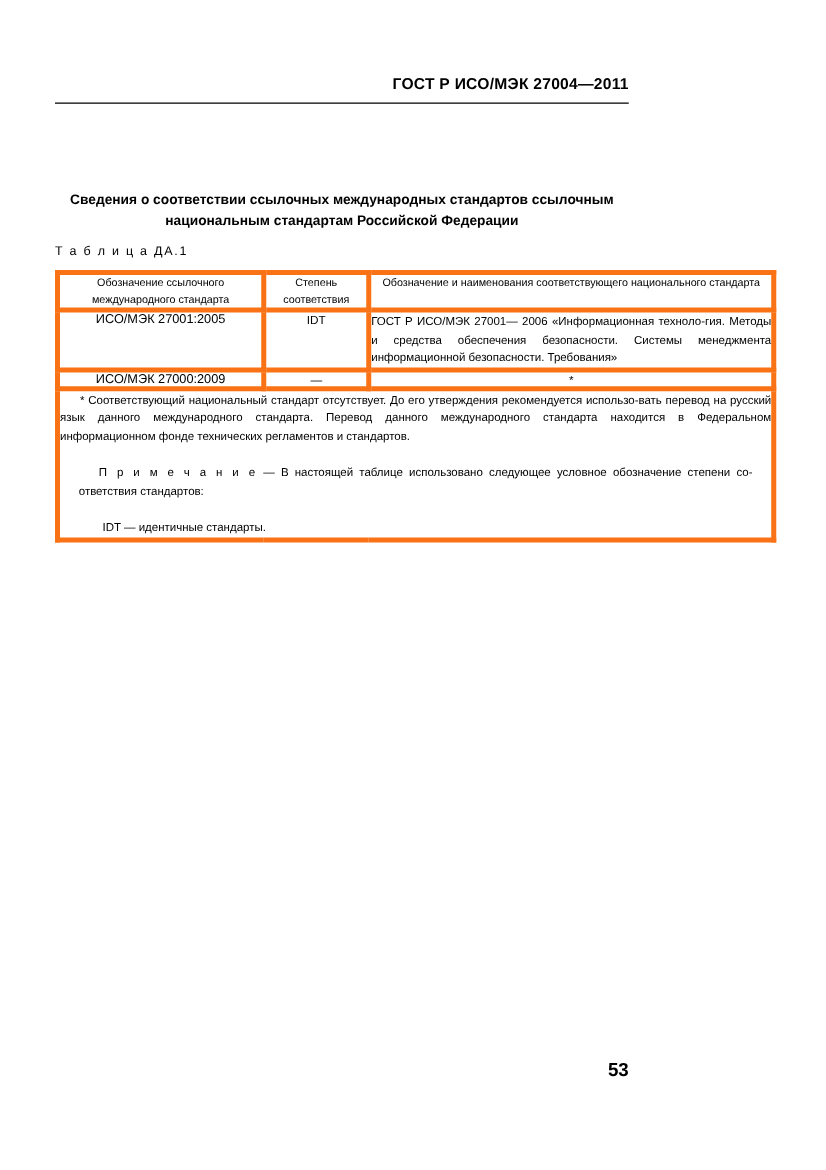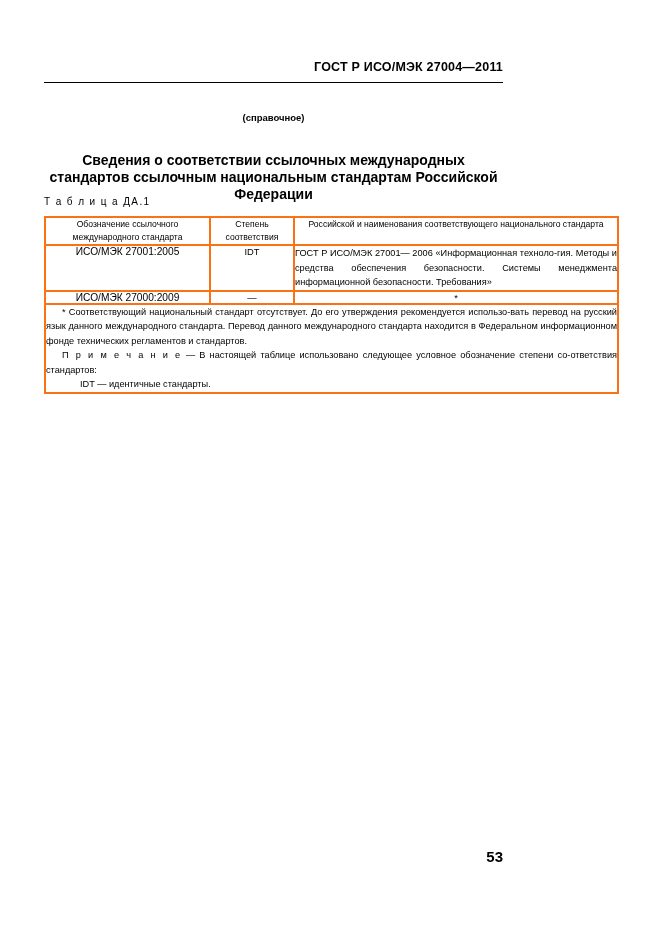--- a/index.html
+++ b/index.html
@@ -53,41 +53,41 @@
     text-align: center;
     font-size: 9.5px;
     font-weight: bold;
   }
   .doc-title {
     position: absolute;
     left: 48px;
     right: 48px;
     top: 152px;
     text-align: center;
-    font-size: 14px;
+    font-size: 11px;
     font-weight: bold;
     line-height: 17px;
   }
   .table-caption {
     position: absolute;
     left: 44px;
     top: 196px;
     font-size: 10px;
     letter-spacing: 1.4px;
   }
   table.main {
     position: absolute;
     left: 44px;
     top: 216px;
     width: 573px;
     border-collapse: collapse;
     table-layout: fixed;
   }
   table.main td {
-    border: 2px solid #f97316;
+    border: 4px solid #f97316;
     vertical-align: top;
     padding: 0;
   }
   .th-cell {
     text-align: center;
     font-size: 8.6px;
     line-height: 13px;
     padding: 9px 6px 9px 6px;
     vertical-align: middle;
   }
@@ -124,21 +124,21 @@
     font-size: 9.2px;
     line-height: 14.6px;
     padding: 10px 10px 12px 10px;
     text-align: justify;
   }
   .note-p {
     margin: 0;
     text-indent: 16px;
   }
   .note-p2 {
-    margin: 0;
+    margin: 15px;
     text-indent: 16px;
   }
   .note-p3 {
     margin: 0;
     text-indent: 34px;
   }
   .sp-note {
     letter-spacing: 1.5px;
   }
   .page-number {
@@ -150,37 +150,36 @@
   }
 </style>
 </head>
 <body>
 
 <div class="page">
 
   <div class="header-std">ГОСТ Р ИСО/МЭК 27004—2011</div>
   <div class="header-rule"></div>
 
-  <div class="annex-sub">(справочное)</div>
 
   <div class="doc-title">Сведения о соответствии ссылочных международных стандартов ссылочным национальным стандартам Российской Федерации</div>
 
   <div class="table-caption">Т а б л и ц а  ДА.1</div>
 
   <table class="main">
     <colgroup>
       <col class="c1">
         <col class="c2">
         <col class="c3">
     </colgroup>
     <tbody>
       <tr>
         <td class="th-cell">Обозначение ссылочного международного стандарта</td>
         <td class="th-cell">Степень соответствия</td>
-        <td class="th-cell">Российской и наименования соответствующего национального стандарта</td>
+        <td class="th-cell">Обозначение и наименования соответствующего национального стандарта</td>
       </tr>
       <tr>
         <td class="cell-code">ИСО/МЭК 27001:2005</td>
         <td class="cell-idt">IDT</td>
         <td class="cell-desc">ГОСТ Р ИСО/МЭК 27001— 2006 «Информационная техноло-гия. Методы и средства обеспечения безопасности. Системы менеджмента информационной безопасности. Требования»</td>
       </tr>
       <tr>
         <td class="cell-code">ИСО/МЭК 27000:2009</td>
         <td class="cell-idt">—</td>
         <td class="cell-star">*</td>

